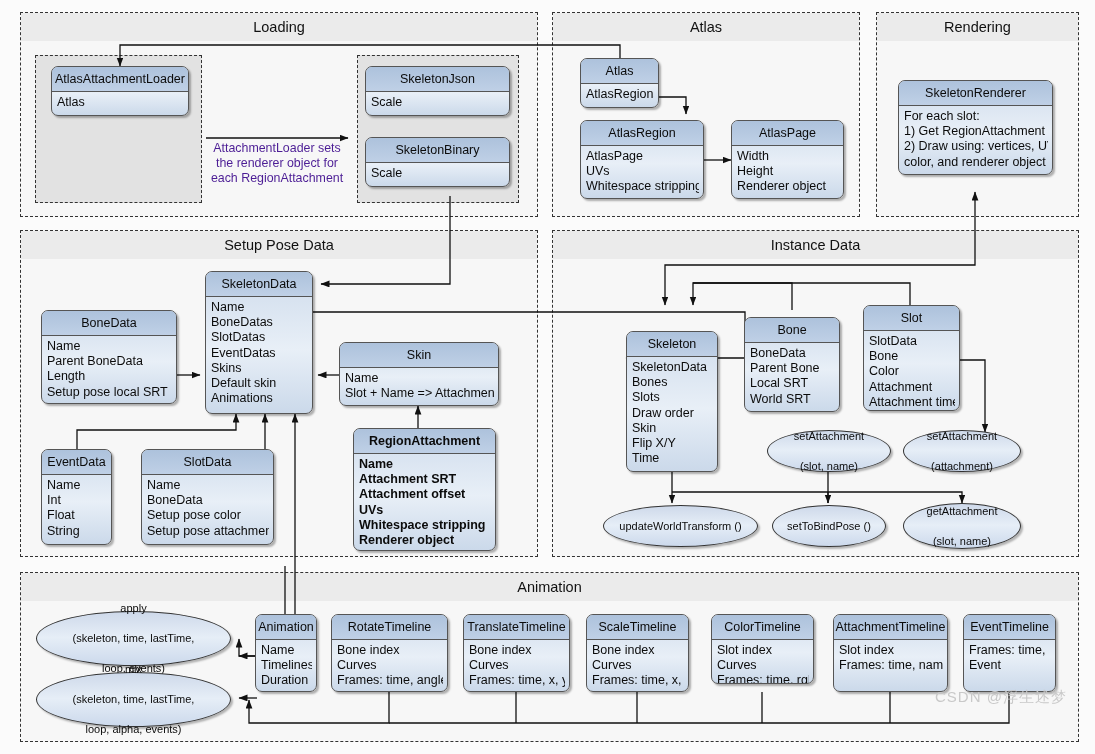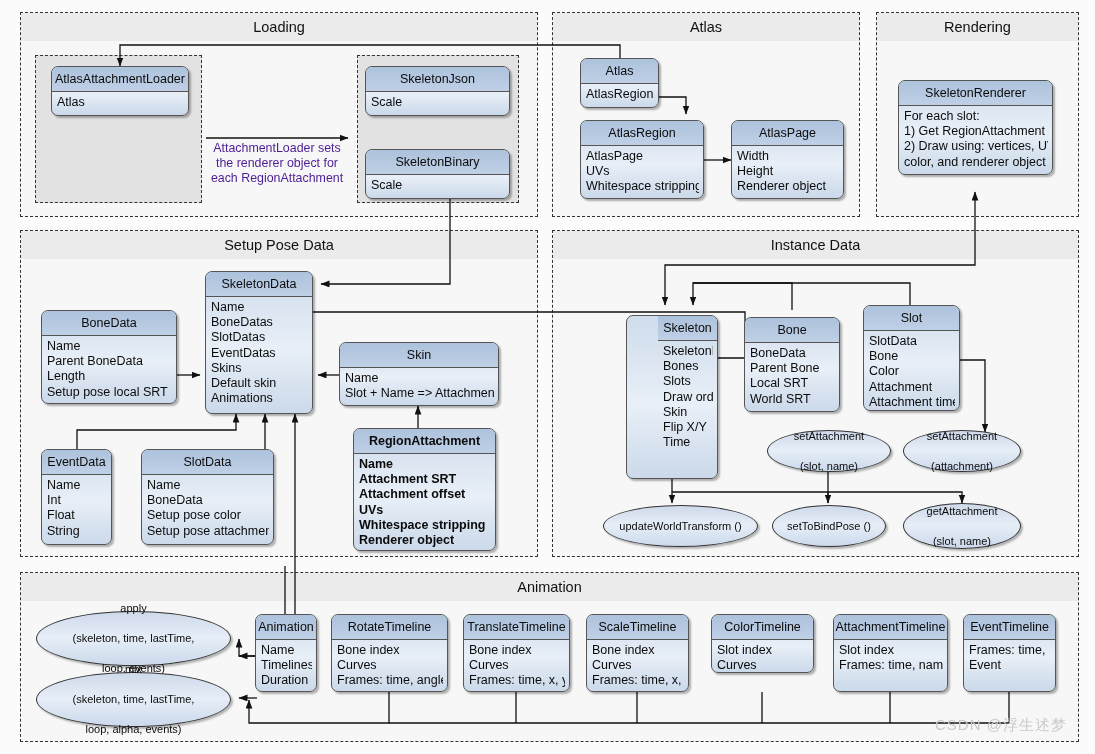--- a/index.html
+++ b/index.html
@@ -205,21 +205,21 @@
     <div>each RegionAttachment</div>
   </div>
 
   <div class="uml" style="left:365px;top:66px;width:145px;height:50px;">
     <div class="u-head">SkeletonJson</div>
     <div class="u-body">
       <div>Scale</div>
     </div>
   </div>
 
-  <div class="uml" style="left:365px;top:137px;width:145px;height:50px;margin-top:12px;">
+  <div class="uml" style="left:365px;top:137px;width:145px;height:50px;">
     <div class="u-head">SkeletonBinary</div>
     <div class="u-body">
       <div>Scale</div>
     </div>
   </div>
 
   <div class="uml" style="left:580px;top:58px;width:79px;height:50px;">
     <div class="u-head">Atlas</div>
     <div class="u-body">
       <div>AtlasRegions</div>
@@ -310,21 +310,21 @@
     <div class="u-body">
       <div>Name</div>
       <div>Attachment SRT</div>
       <div>Attachment offset</div>
       <div>UVs</div>
       <div>Whitespace stripping</div>
       <div>Renderer object</div>
     </div>
   </div>
 
-  <div class="uml" style="left:626px;top:315px;width:92px;height:164px;padding-left:31px;">
+  <div class="uml" style="left:626px;top:331px;width:92px;height:141px;">
     <div class="u-head">Skeleton</div>
     <div class="u-body">
       <div>SkeletonData</div>
       <div>Bones</div>
       <div>Slots</div>
       <div>Draw order</div>
       <div>Skin</div>
       <div>Flip X/Y</div>
       <div>Time</div>
     </div>
@@ -420,21 +420,21 @@
 
   <div class="uml" style="left:586px;top:614px;width:103px;height:78px;">
     <div class="u-head">ScaleTimeline</div>
     <div class="u-body">
       <div>Bone index</div>
       <div>Curves</div>
       <div>Frames: time, x, y</div>
     </div>
   </div>
 
-  <div class="uml" style="left:711px;top:614px;width:103px;height:59px;">
+  <div class="uml" style="left:711px;top:614px;width:103px;height:70px;">
     <div class="u-head">ColorTimeline</div>
     <div class="u-body">
       <div>Slot index</div>
       <div>Curves</div>
       <div>Frames: time, rgba</div>
     </div>
   </div>
 
   <div class="uml" style="left:833px;top:614px;width:115px;height:78px;">
     <div class="u-head">AttachmentTimeline</div>
@@ -445,15 +445,15 @@
   </div>
 
   <div class="uml" style="left:963px;top:614px;width:93px;height:78px;">
     <div class="u-head">EventTimeline</div>
     <div class="u-body">
       <div>Frames: time,</div>
       <div>Event</div>
     </div>
   </div>
 
-  <div class="wm" style="left:935px;top:716px;">CSDN @浮生述梦</div>
+  <div class="wm" style="left:935px;top:688px;">CSDN @浮生述梦</div>
 
 </div>
 
 </body></html>

